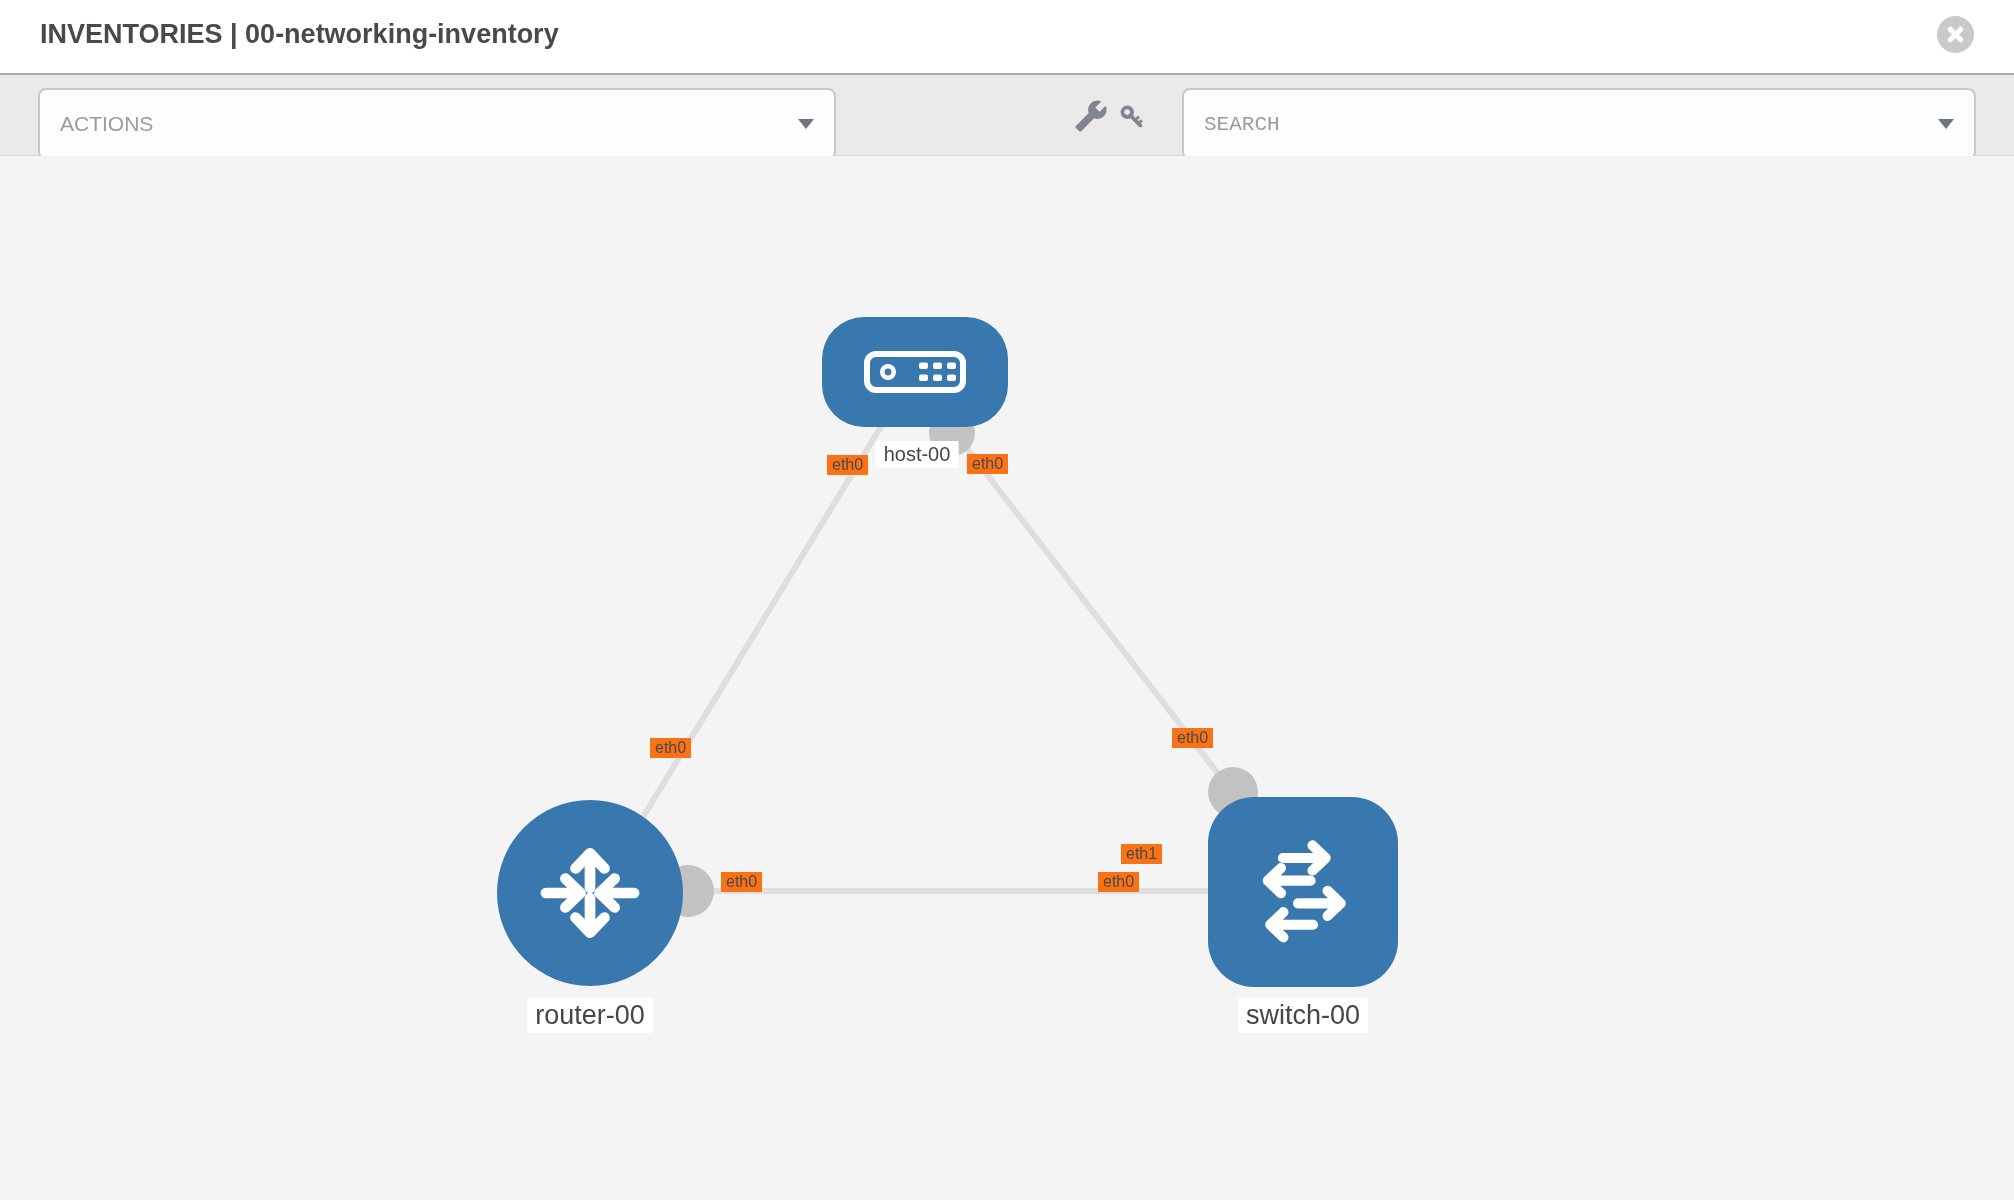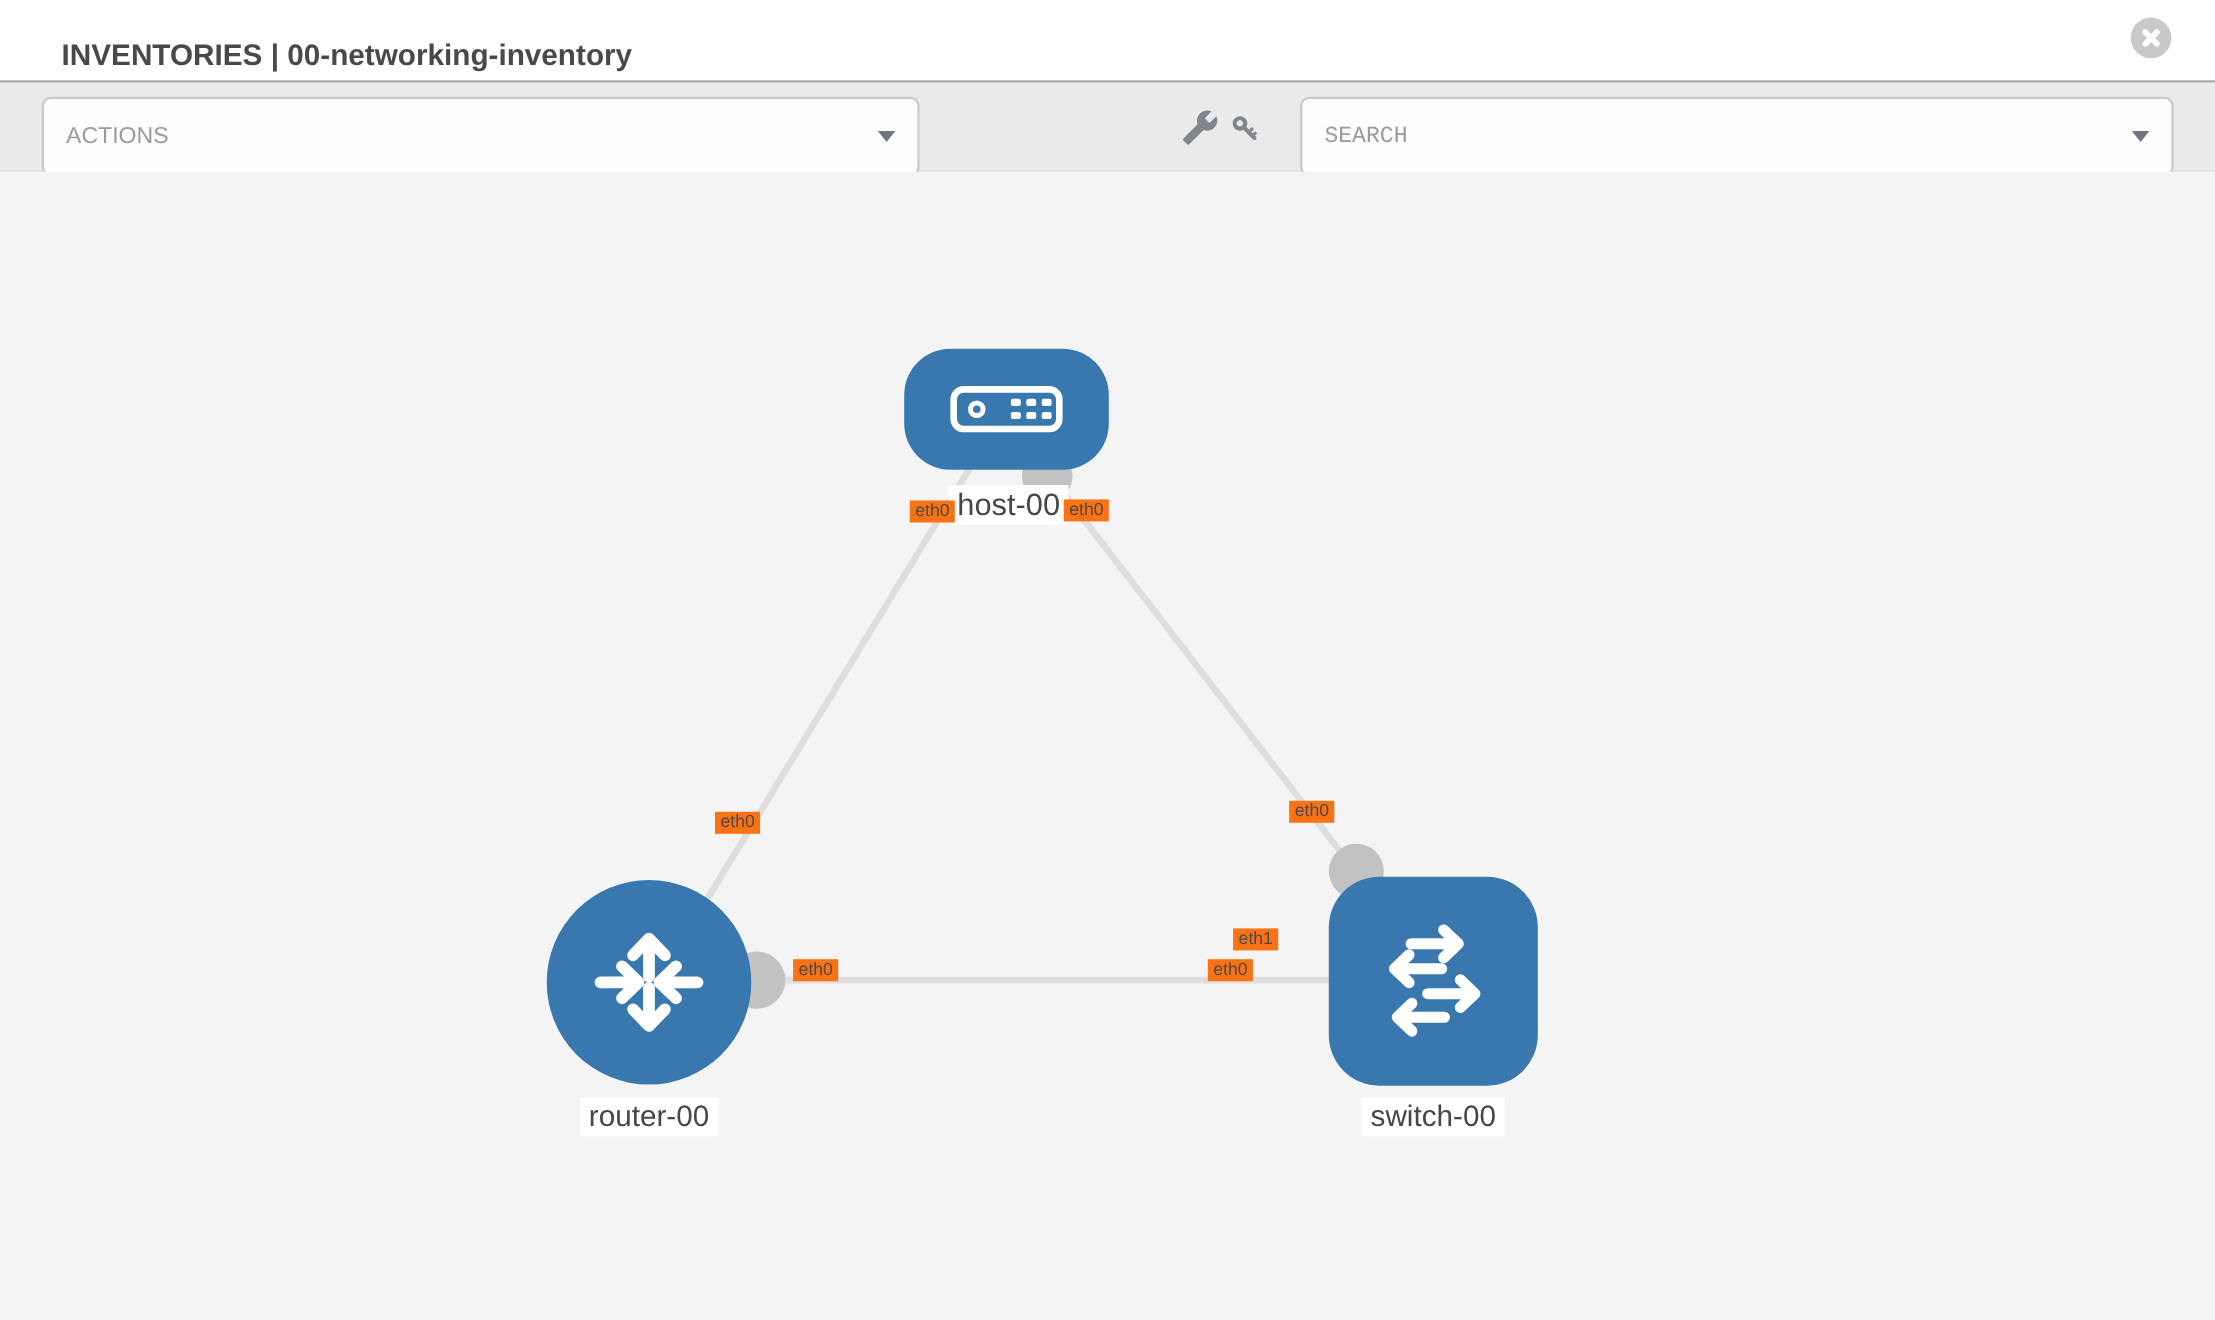--- a/index.html
+++ b/index.html
@@ -3,21 +3,21 @@
 <meta charset="utf-8">
 <style>
   html,body { margin:0; padding:0; }
   body {
     width:2014px; height:1200px; position:relative; overflow:hidden;
     background:#ffffff; font-family:"Liberation Sans", sans-serif;
   }
   
   .header { position:absolute; top:0; left:0; width:2014px; height:73px; background:#ffffff; }
   .page-title {
-    position:absolute; left:40px; top:19px; margin:16px;
+    position:absolute; left:40px; top:19px; margin:0;
     font-size:27px; font-weight:bold; color:#4b4948; white-space:nowrap;
   }
   .close-btn {
     position:absolute; left:1937px; top:16px; width:37px; height:37px;
     border-radius:50%; background:#c9c9c9; border:none; padding:0;
     display:flex; align-items:center; justify-content:center; cursor:pointer;
   }
   
   .toolbar {
     position:absolute; top:73px; left:0; width:2014px; height:83px;
@@ -45,21 +45,21 @@
   .canvas { position:absolute; top:156px; left:0; width:2014px; height:1044px; background:#f4f4f4; cursor:default; }
   .links-layer { position:absolute; left:0; top:0; }
   .node { position:absolute; background:#3878af; display:flex; align-items:center; justify-content:center; cursor:move; }
   .node-host   { left:822px;  top:161px; width:186px; height:110px; border-radius:42px; }
   .node-router { left:497px;  top:644px; width:186px; height:186px; border-radius:50%; }
   .node-switch { left:1208px; top:641px; width:190px; height:190px; border-radius:46px; }
   .node-label {
     position:absolute; transform:translateX(-50%); background:#ffffff;
     color:#464646; padding:2px 8px; font-size:27px; white-space:nowrap;
   }
-  .node-label-host   { left:917px;  top:285px; font-size:28px; }
+  .node-label-host   { left:917px;  top:285px; font-size:20px; }
   .node-label-router { left:590px;  top:842px; }
   .node-label-switch { left:1303px; top:842px; }
   .eth {
     position:absolute; background:#f97316; color:#4a4a4a;
     padding:1px 5px; font-size:16px; white-space:nowrap;
   }
   .eth-host-left    { left:827px;  top:299px; }
   .eth-host-right   { left:967px;  top:298px; }
   .eth-link1-router { left:650px;  top:582px; }
   .eth-link2-switch { left:1172px; top:572px; }

